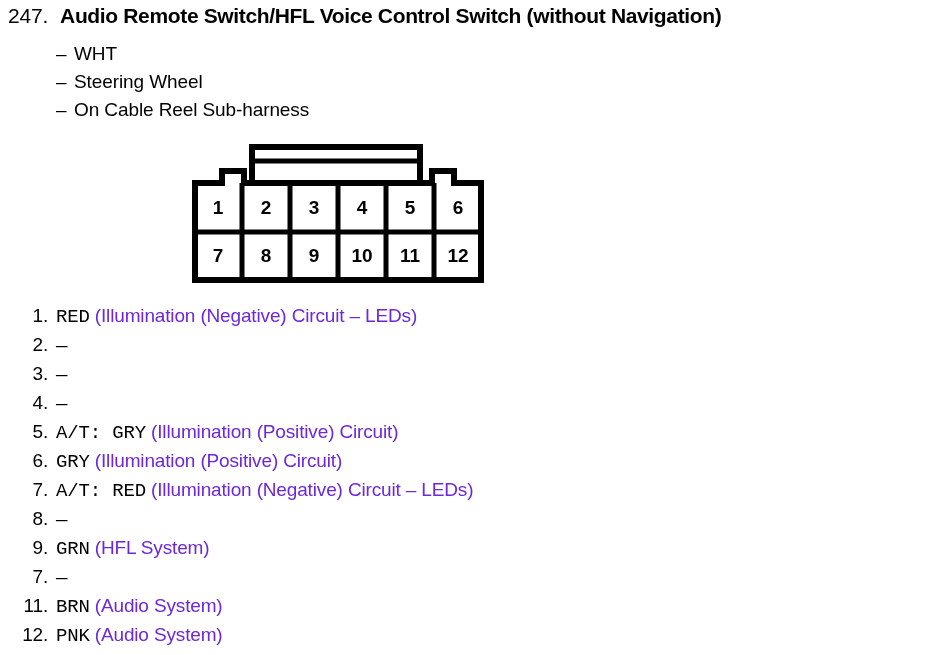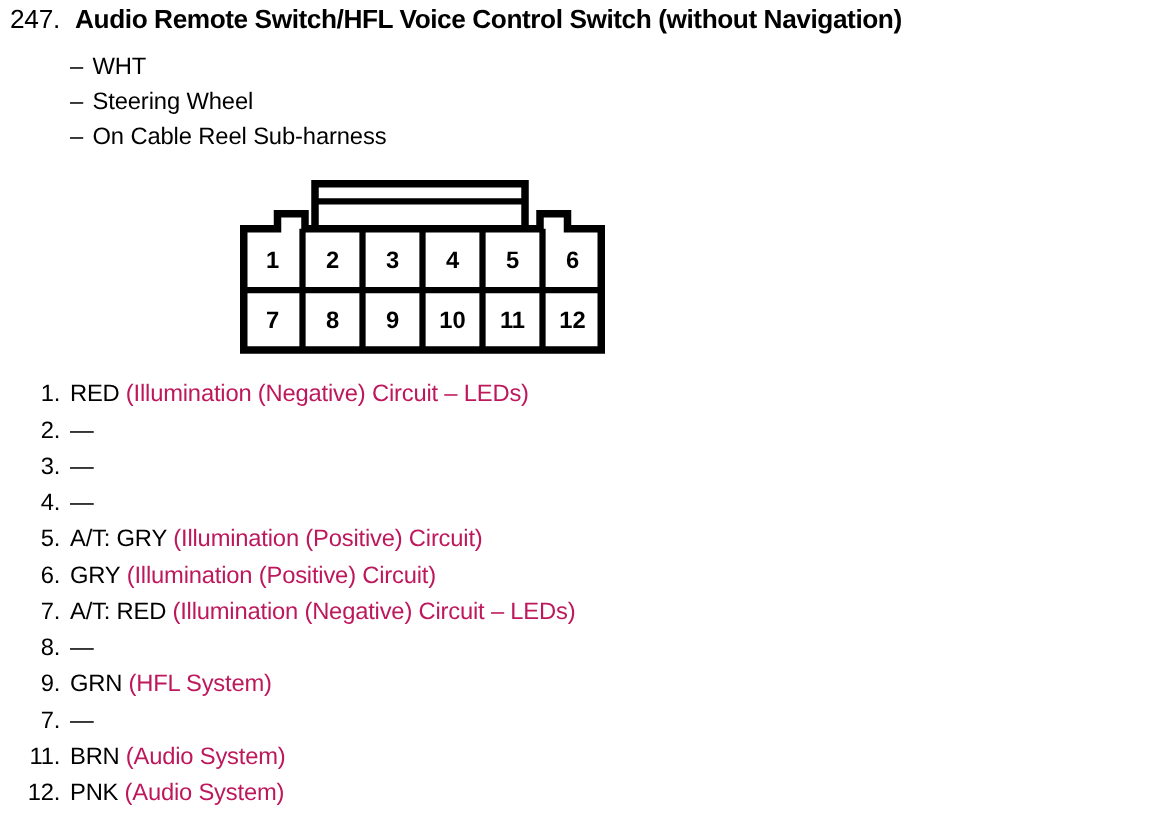--- a/index.html
+++ b/index.html
@@ -95,23 +95,24 @@
     letter-spacing: -0.2px;
     flex: 0 0 48px;
   }
   .pin-body {
     margin-left: 8px;
     font-size: 19px;
     letter-spacing: -0.15px;
   }
   .pin-wire {
     color: #000000;
+    font-family: Liberation Mono, monospace;
   }
   .pin-desc {
-    color: #be185d;
+    color: #6d28d9;
     margin-left: 5px;
   }
   .pin-desc:empty { display: none; }
   .pin-wire.dash {
     letter-spacing: 0;
   }
 </style>
 </head>
 <body>
 

